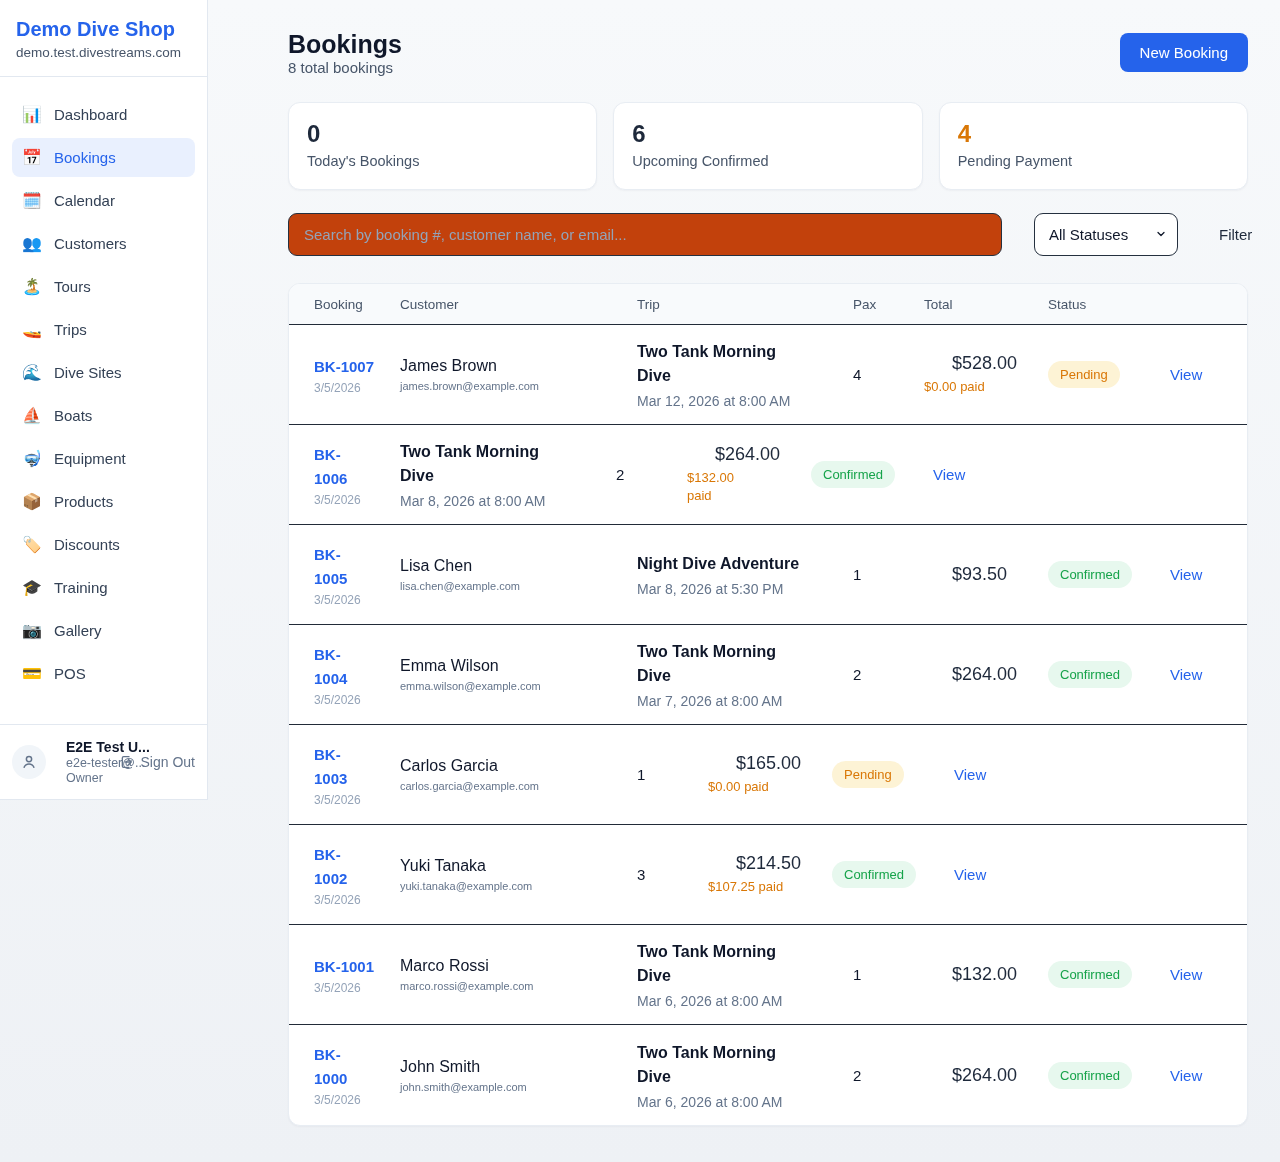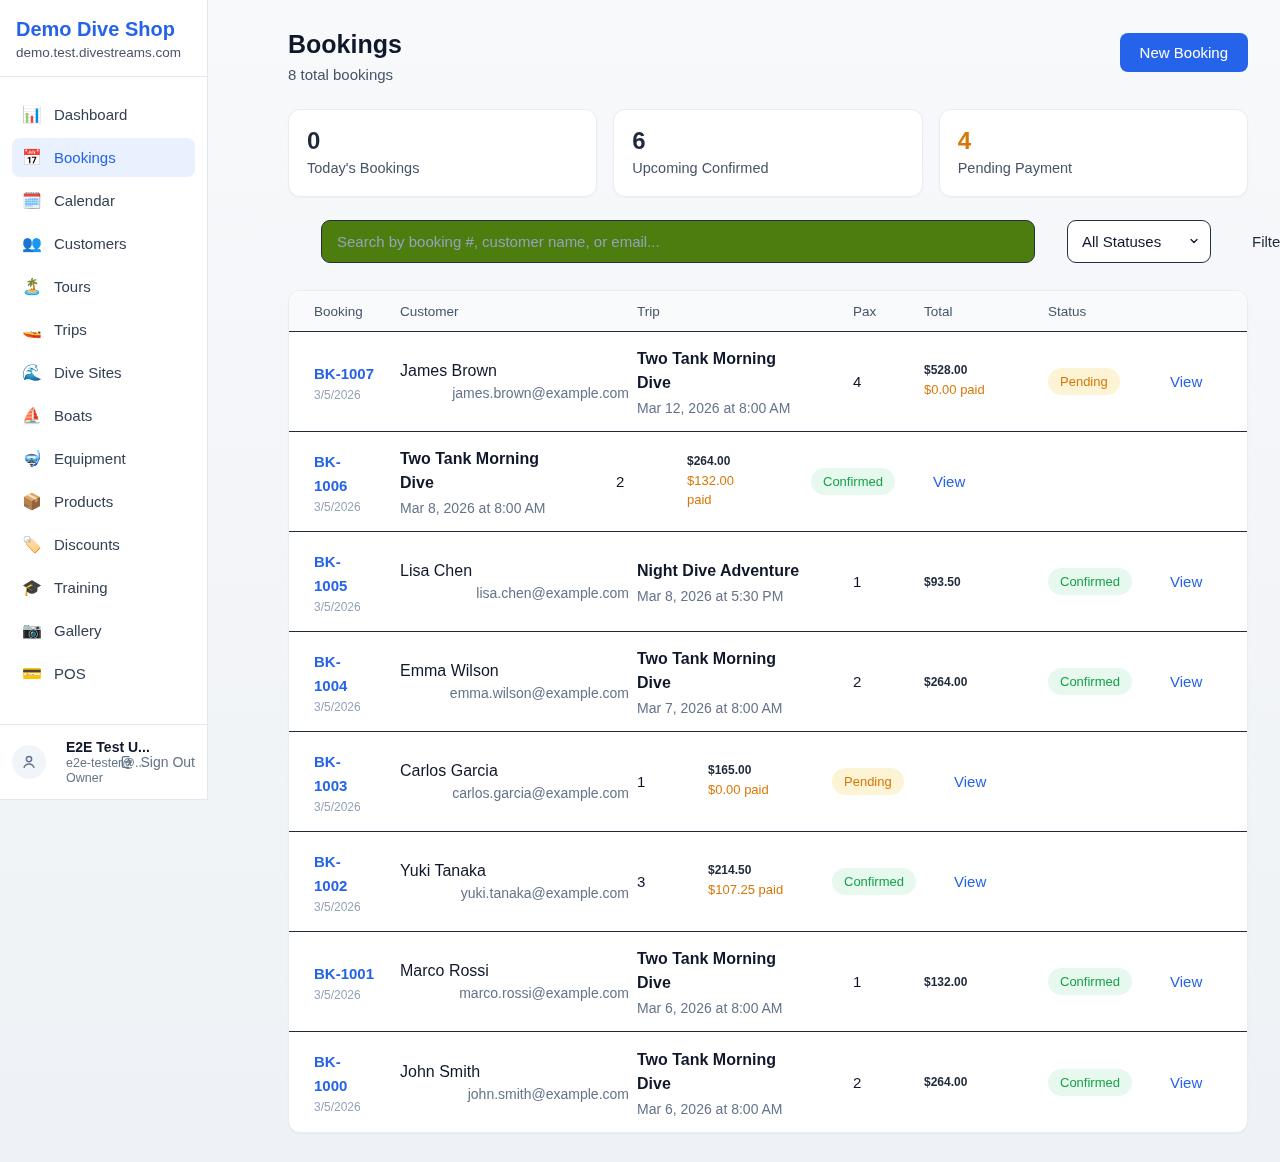--- a/index.html
+++ b/index.html
@@ -42,40 +42,40 @@
   }
   .user-block { flex: 1 1 auto; min-width: 0; }
   .user-name { font-size: 14px; font-weight: 700; color: #0f172a; white-space: nowrap; }
   .user-email, .user-role { font-size: 12.5px; color: #64748b; margin-top: 1px; white-space: nowrap; }
   .signout { display: flex; align-items: center; gap: 6px; color: #64748b; font-size: 14px; cursor: pointer; white-space: nowrap; }
 
   
   .main { margin-left: 256px; padding: 30px 32px 0 32px; width: 1024px; }
   .page-header { display: flex; justify-content: space-between; align-items: flex-start; margin-bottom: 26px; }
   .page-title { font-size: 25px; font-weight: 700; color: #0f172a; }
-  .page-subtitle { font-size: 15px; color: #475569; margin-top: 7px; }
+  .page-subtitle { font-size: 15px; color: #475569; }
   .btn-primary {
     background: var(--c-accent); color: #fff; border: none; border-radius: 8px;
     font-family: inherit; font-size: 15px; font-weight: 500;
     padding: 11px 20px; cursor: pointer; margin-top: 3px;
   }
 
   .stats { display: flex; gap: 16px; margin-bottom: 23px; }
   .stat-card {
     flex: 1 1 0; background: #fff; border: 1px solid #e8edf3; border-radius: 12px;
     padding: 17px 18px; height: 88px; box-shadow: 0 1px 2px rgba(15,23,42,.04);
   }
   .stat-value { font-size: 24px; font-weight: 700; color: #1e293b; }
   .stat-value.accent { color: var(--c-warning); }
   .stat-label { font-size: 14.5px; color: #475569; margin-top: 5px; }
 
   .filter-row { display: flex; align-items: center; margin-bottom: 27px; }
   .search-input {
     flex: 0 0 714px; height: 43px; border: 1px solid #25303f; border-radius: 9px;
-    padding: 0 15px; font-family: inherit; font-size: 15px; color: #0f172a; background: #4d7c0f; margin-left: 33px;
+    padding: 0 15px; font-family: inherit; font-size: 15px; color: #0f172a; background: #c2410c;
   }
   .search-input::placeholder { color: #94a3b8; }
   .select-wrap { position: relative; margin-left: 16px; padding-left: 16px; }
   .status-select {
     appearance: none; -webkit-appearance: none;
     width: 144px; height: 43px; border: 1px solid #25303f; border-radius: 9px;
     background: #fff; font-family: inherit; font-size: 15px; color: #0f172a;
     padding: 0 30px 0 14px; cursor: pointer;
   }
   .select-chevron { position: absolute; right: 11px; top: 15px; pointer-events: none; }
@@ -104,25 +104,25 @@
   .c-customer { width: 237px; }
   .c-trip     { width: 216px; }
   .c-pax      { width: 71px; }
   .c-total    { width: 124px; }
   .c-status   { width: 122px; }
   .c-view     { flex: 1; }
 
   .booking-id { color: var(--c-accent); font-weight: 600; font-size: 15px; white-space: pre-line; line-height: 1.6; }
   .booking-date { color: #94a3b8; font-size: 12px; margin-top: 2px; }
   .cust-name { font-size: 16px; color: #0f172a; font-weight: 500; }
-  .cust-email { font-size: 14px; color: #64748b; margin-top: 5px; text-align: right; }
+  .cust-email { font-size: 11px; color: #64748b; margin-top: 5px; }
   .trip-name { font-size: 16px; color: #0f172a; font-weight: 600; white-space: pre-line; line-height: 1.5; }
   .trip-date { font-size: 14px; color: #64748b; margin-top: 5px; }
   .pax { font-size: 15px; color: #0f172a; }
-  .total-amt { font-size: 12px; font-weight: 700; color: #1e293b; }
+  .total-amt { font-size: 18px; font-weight: 400; color: #1e293b; margin-left: 28px; }
   .total-paid { font-size: 13px; color: var(--c-paid); margin-top: 4px; white-space: pre-line; line-height: 1.4; }
   .badge {
     display: inline-block; padding: 6px 12px; border-radius: 999px;
     font-size: 13px; font-weight: 500;
   }
   .badge.pending { background: var(--c-pending-bg); color: var(--c-pending-text); }
   .badge.confirmed { background: var(--c-confirmed-bg); color: var(--c-confirmed-text); }
   .view-link { color: var(--c-accent); font-size: 15px; font-weight: 500; text-decoration: none; cursor: pointer; }
 </style>
 </head>

